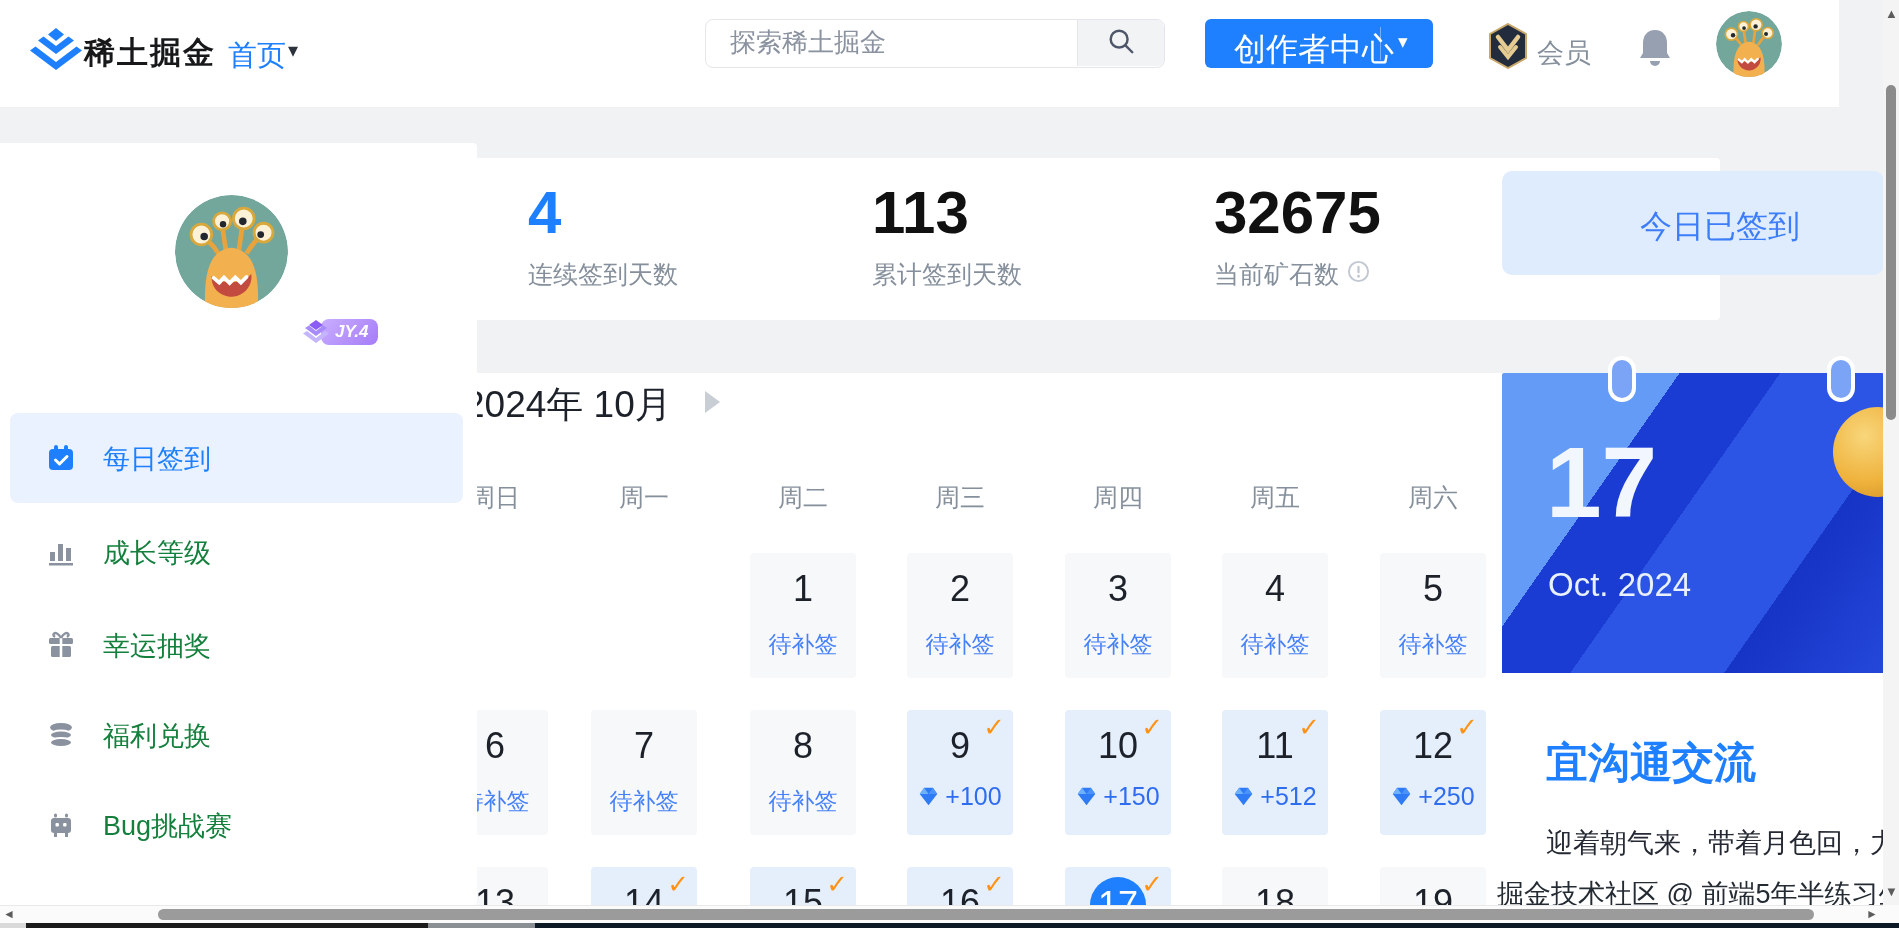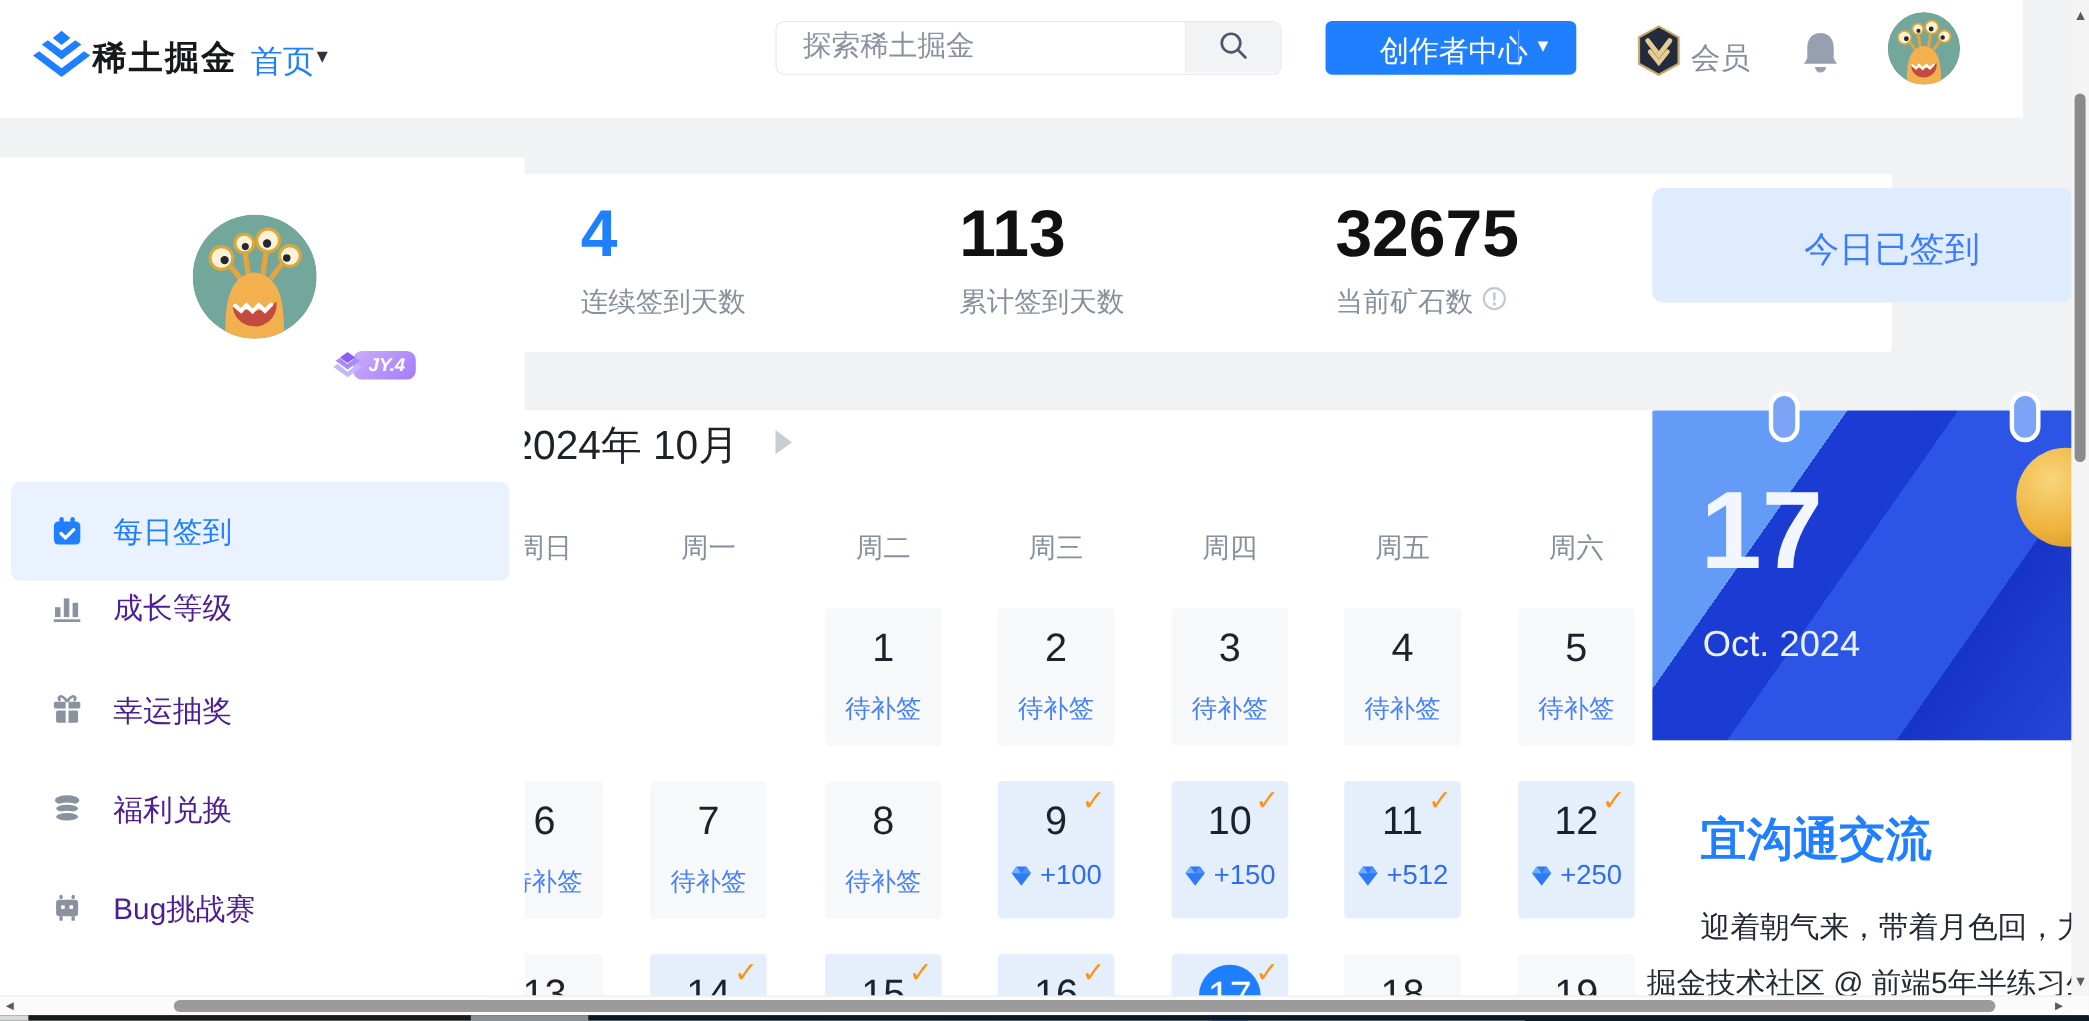--- a/index.html
+++ b/index.html
@@ -6,25 +6,25 @@
   body{font-family:"Liberation Sans","DejaVu Sans",sans-serif;}
   #screen{position:relative;width:1899px;height:928px;overflow:hidden;background:#f1f2f4;}
 
   
   #navbar{position:absolute;left:0;top:0;width:1839px;height:107px;background:#fff;border-bottom:1px solid #f0f1f2;z-index:50;}
   #brand{position:absolute;left:84px;top:32px;font-size:31px;font-weight:700;color:#17181a;letter-spacing:2px;}
   #logo-icon{position:absolute;left:30px;top:26px;width:52px;height:54px;}
   #nav-home{position:absolute;left:228px;top:36px;font-size:29px;color:var(--accent);cursor:pointer;}
   #nav-home-caret{position:absolute;left:288px;top:38px;font-size:20px;color:#2c333d;}
   #searchbox{position:absolute;left:705px;top:19px;width:460px;height:49px;border:1.5px solid #e5e6eb;border-radius:8px;background:#fff;box-sizing:border-box;}
-  #search-input{position:absolute;left:0;top:0;width:360px;height:46px;border:0;outline:none;padding:0 24px;font-size:26px;color:#7f1d1d;background:transparent;font-family:Liberation Mono, monospace;}
+  #search-input{position:absolute;left:0;top:0;width:360px;height:46px;border:0;outline:none;padding:0 24px;font-size:26px;color:#7f1d1d;background:transparent;font-family:Liberation Serif, serif;}
   #search-input::placeholder{color:#8a919f;}
   #search-btn{position:absolute;right:0;top:0;width:86px;height:46px;background:#f2f3f5;border-left:1px solid #e5e6eb;border-radius:0 6px 6px 0;display:flex;align-items:center;justify-content:center;cursor:pointer;}
   #creator-btn{position:absolute;left:1205px;top:19px;width:228px;height:49px;background:var(--accent);border-radius:6px;cursor:pointer;}
-  #creator-label{position:absolute;left:29px;top:9px;font-size:27px;color:#fff;margin-left:20px;}
+  #creator-label{position:absolute;left:29px;top:9px;font-size:32px;color:#fff;}
   #creator-divider{position:absolute;left:175px;top:8px;width:1px;height:33px;background:rgba(255,255,255,.38);}
   #creator-caret{position:absolute;left:193px;top:11px;color:#fff;font-size:19px;}
   #member{position:absolute;left:1487px;top:23px;width:110px;height:48px;cursor:pointer;}
   #member-label{position:absolute;left:50px;top:12px;font-size:27px;color:#86909c;}
   #bell{position:absolute;left:1637px;top:27px;width:36px;height:42px;cursor:pointer;color:#96a0b0;}
   #avatar-sm{position:absolute;left:1716px;top:11px;width:66px;height:66px;border-radius:50%;overflow:hidden;cursor:pointer;}
 
   
   #stats-card{position:absolute;left:455px;top:158px;width:1265px;height:162px;background:#fff;border-radius:4px;z-index:10;}
   .stat-col{position:absolute;top:22px;}
@@ -65,24 +65,24 @@
   #promo-footer{position:absolute;left:1497px;top:876px;width:388px;font-size:27px;color:#242b33;white-space:nowrap;overflow:hidden;z-index:31;}
 
   
   #sidebar{position:absolute;left:0;top:143px;width:477px;height:762px;background:#fff;z-index:40;border-radius:0 4px 4px 0;}
   #side-avatar{position:absolute;left:175px;top:52px;width:113px;height:113px;border-radius:50%;overflow:hidden;}
   #side-name{position:absolute;left:80px;top:172px;font-size:27px;font-weight:700;color:#1d2129;}
   #level-badge{position:absolute;left:303px;top:176px;display:flex;align-items:center;}
   #level-gem{width:26px;height:24px;margin-right:-8px;z-index:2;}
   #level-pill{background:linear-gradient(135deg,#c9aeff,#a57cf8);color:#fff;font-size:17px;font-style:italic;font-weight:700;border-radius:8px;padding:3px 10px 3px 14px;}
   .menu-item{position:absolute;left:10px;width:453px;height:90px;border-radius:8px;cursor:pointer;}
-  .menu-item.active{background:#eaf1ff;margin-top:25px;}
+  .menu-item.active{background:#eaf1ff;}
   .menu-item .mi-icon{position:absolute;left:37px;top:31px;width:28px;height:28px;color:#8a919f;}
   .menu-item.active .mi-icon{color:var(--accent);}
-  .menu-item .mi-label{position:absolute;left:93px;top:28px;font-size:27px;color:#4c1d95;}
+  .menu-item .mi-label{position:absolute;left:93px;top:28px;font-size:27px;color:#15803d;}
   .menu-item.active .mi-label{color:var(--accent);}
 
   
   #vscroll{position:absolute;left:1883px;top:0;width:16px;height:905px;background:#f4f4f4;z-index:60;}
   #vthumb{position:absolute;left:3px;top:85px;width:10px;height:335px;background:#8b8b8b;border-radius:6px;}
   .scroll-arrow{position:absolute;font-size:13px;color:#5c5c5c;left:2px;}
   #hscroll{position:absolute;left:0;top:905px;width:1883px;height:18px;background:#fbfbfb;border-top:1px solid #e9e9e9;box-sizing:border-box;z-index:60;}
   #hthumb{position:absolute;left:158px;top:3px;width:1656px;height:11px;background:#9b9b9b;border-radius:6px;}
   .hscroll-arrow{position:absolute;top:1px;font-size:12px;color:#5c5c5c;}
   #scroll-corner{position:absolute;left:1883px;top:905px;width:16px;height:18px;background:#fbfbfb;z-index:60;}

